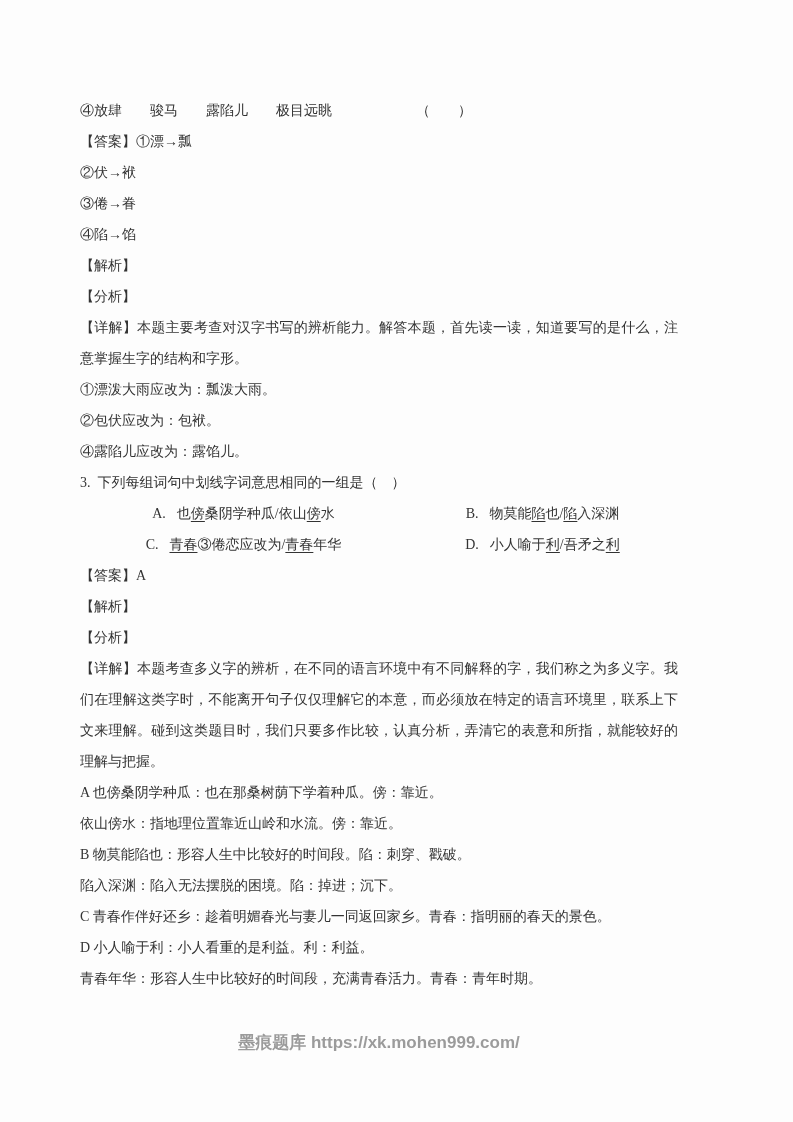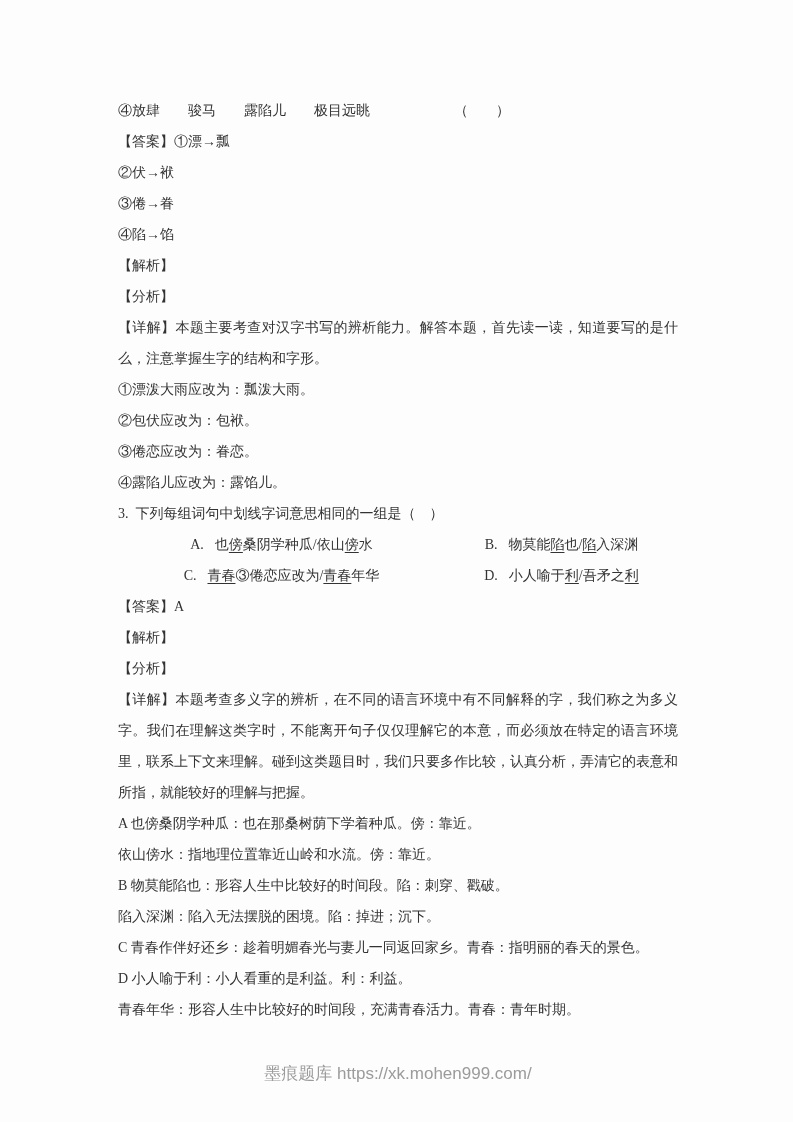--- a/index.html
+++ b/index.html
@@ -11,21 +11,21 @@
     height: 1122px;
     background: #fdfdfd;
     color: #333333;
     font-family: "Liberation Serif", "DejaVu Serif", serif;
     overflow: hidden;
   }
   .page {
     box-sizing: border-box;
     width: 793px;
     height: 1122px;
-    padding: 95px 115px 0 118px;
+    padding: 95px 115px 0 80px;
     position: relative;
   }
   .line {
     margin: 0;
     font-size: 14px;
     line-height: 31px;
     white-space: pre-wrap;
   }
   .para {
     margin: 0;
@@ -48,41 +48,41 @@
   .u {
     text-decoration: underline;
     text-underline-offset: 3px;
   }
   .footer {
     margin-top: 37px;
     text-align: center;
     font-size: 17px;
     color: #9b9b9b;
     font-family: "Liberation Sans", "DejaVu Sans", sans-serif;
+    font-weight: bold;
   }
 </style>
 </head>
 <body>
 
 <div class="page">
 
   <p class="line">④放肆　　骏马　　露陷儿　　极目远眺　　　　　　（　　）</p>
 
   <p class="line">【答案】①漂→瓢</p>
   <p class="line">②伏→袱</p>
   <p class="line">③倦→眷</p>
   <p class="line">④陷→馅</p>
 
   <p class="line">【解析】</p>
   <p class="line">【分析】</p>
   <p class="para">【详解】本题主要考查对汉字书写的辨析能力。解答本题，首先读一读，知道要写的是什么，注意掌握生字的结构和字形。</p>
 
   <p class="line">①漂泼大雨应改为：瓢泼大雨。</p>
   <p class="line">②包伏应改为：包袱。</p>
-  <p class="line">③倦恋应改为：眷恋。</p>
   <p class="line">④露陷儿应改为：露馅儿。</p>
 
   <p class="line">3.  下列每组词句中划线字词意思相同的一组是（　）</p>
 
   <div class="options-grid">
     <div class="opt"><span class="opt-label">A.</span><span class="opt-text"><span>也</span><span class="u">傍</span><span>桑阴学种瓜/依山</span><span class="u">傍</span><span>水</span></span></div>
     <div class="opt"><span class="opt-label">B.</span><span class="opt-text"><span>物莫能</span><span class="u">陷</span><span>也/</span><span class="u">陷</span><span>入深渊</span></span></div>
     <div class="opt"><span class="opt-label">C.</span><span class="opt-text"><span class="u">青春</span><span>③倦恋应改为/</span><span class="u">青春</span><span>年华</span></span></div>
     <div class="opt"><span class="opt-label">D.</span><span class="opt-text"><span>小人喻于</span><span class="u">利</span><span>/吾矛之</span><span class="u">利</span></span></div>
   </div>

